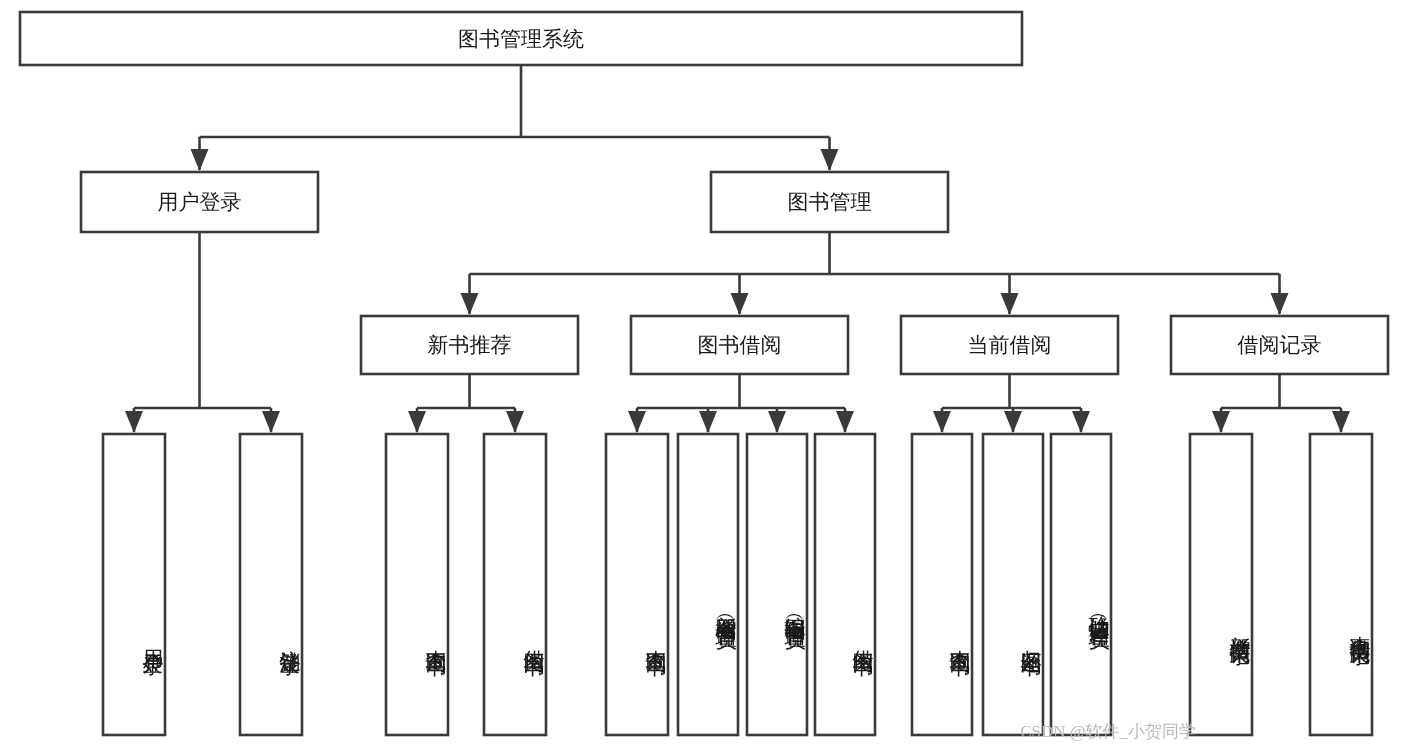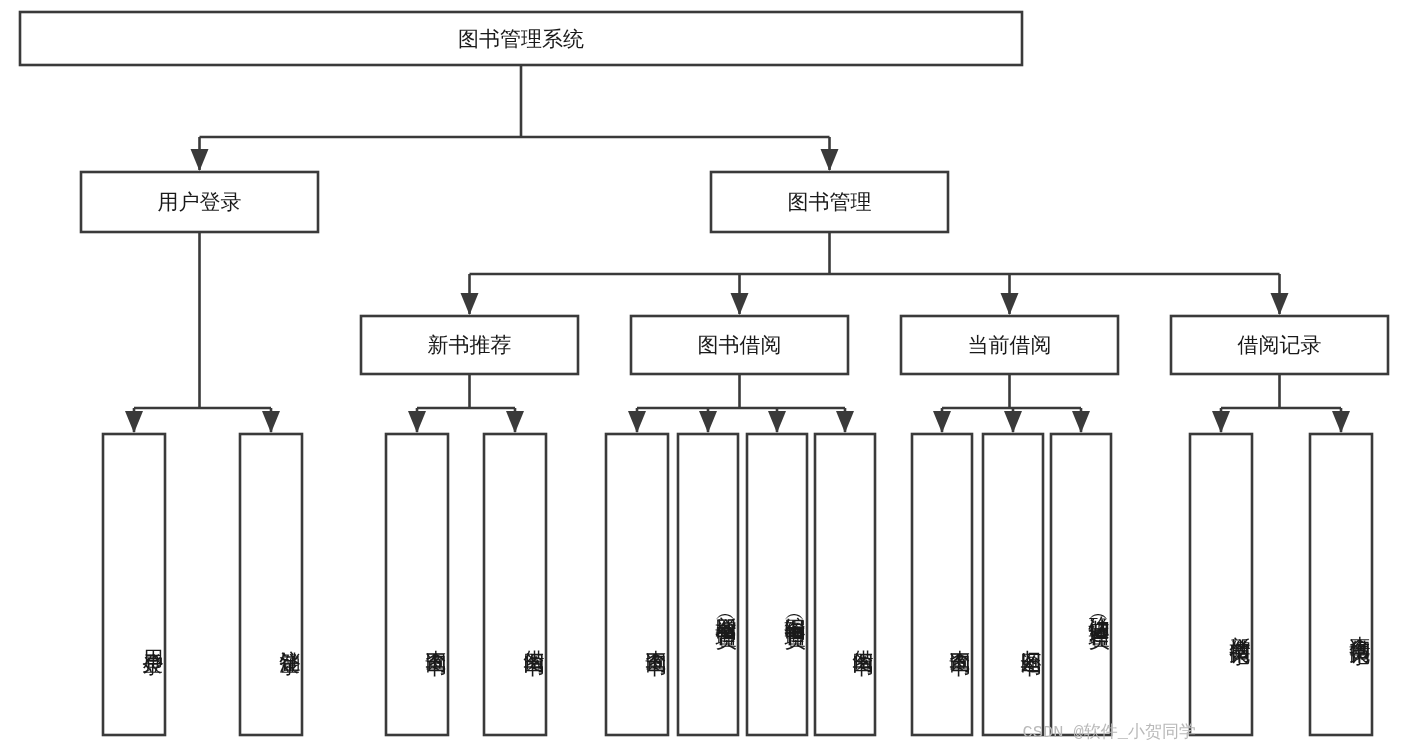--- a/index.html
+++ b/index.html
@@ -61,21 +61,21 @@
     display: flex;
     align-items: flex-start;
     justify-content: center;
     white-space: nowrap;
     pointer-events: none;
   }
   .watermark {
     position: absolute;
     right: 8px;
     bottom: 4px;
-    font-family: Liberation Mono, monospace;
+    font-family: Liberation Serif, serif;
     font-size: 17px;
     color: #b9b9b9;
     white-space: nowrap;
   }
 </style>
 </head>
 <body>
 
 <div id="diagram-root">
 

